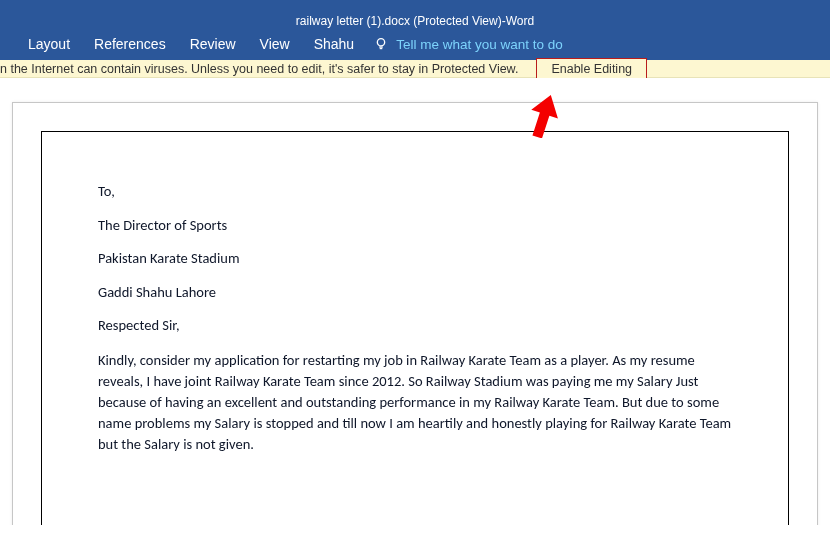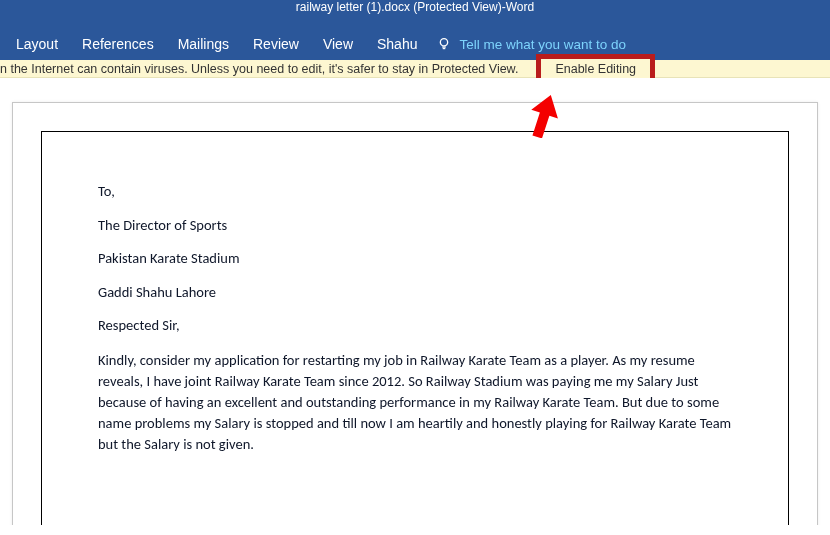--- a/index.html
+++ b/index.html
@@ -10,30 +10,30 @@
     width: 830px;
     height: 535px;
     overflow: hidden;
     position: relative;
   }
   .titlebar {
     background: #2b579a;
     color: #fff;
     height: 28px;
     display: flex;
-    align-items: flex-start;
+    align-items: flex-end;
     justify-content: center;
     font-size: 12px;
   }
   .ribbon {
     background: #2b579a;
     height: 32px;
     display: flex;
     align-items: center;
-    padding-left: 4px;
+    padding-left: 16px;
     color: #fff;
     font-size: 14px;
     gap: 0;
   }
   .ribbon .tab {
     padding: 6px 12px;
     cursor: pointer;
   }
   .ribbon .tellme {
     display: flex;
@@ -59,21 +59,21 @@
     font-size: 12.5px;
     color: #333;
     gap: 18px;
   }
   .protected-bar .msg {
     white-space: nowrap;
     overflow: hidden;
   }
   .enable-btn {
     background: #fdf7d1;
-    border: 5px solid #b91c1c;
+    border: 1px solid #b91c1c;
     padding: 3px 14px;
     font-size: 12.5px;
     cursor: pointer;
     color: #333;
     font-family: inherit;
   }
   .workspace {
     background: #ffffff;
     height: calc(535px - 28px - 32px - 28px);
     overflow: hidden;
@@ -119,21 +119,20 @@
 
 <div class="titlebar">
   <span>railway letter (1).docx (Protected View)</span>
   <span>  -  </span>
   <span>Word</span>
 </div>
 
 <div class="ribbon">
   <div class="tab">Layout</div>
   <div class="tab">References</div>
-  <div class="tab">Mailings</div>
   <div class="tab">Review</div>
   <div class="tab">View</div>
   <div class="tab">Shahu</div>
   <div class="tellme">
     <span class="bulb-icon">
       <svg viewBox="0 0 16 16">
           <circle cx="8" cy="6" r="4.2"></circle>
           <line x1="6" y1="11.5" x2="10" y2="11.5"></line>
           <line x1="6.5" y1="13.2" x2="9.5" y2="13.2"></line>
         </svg>

